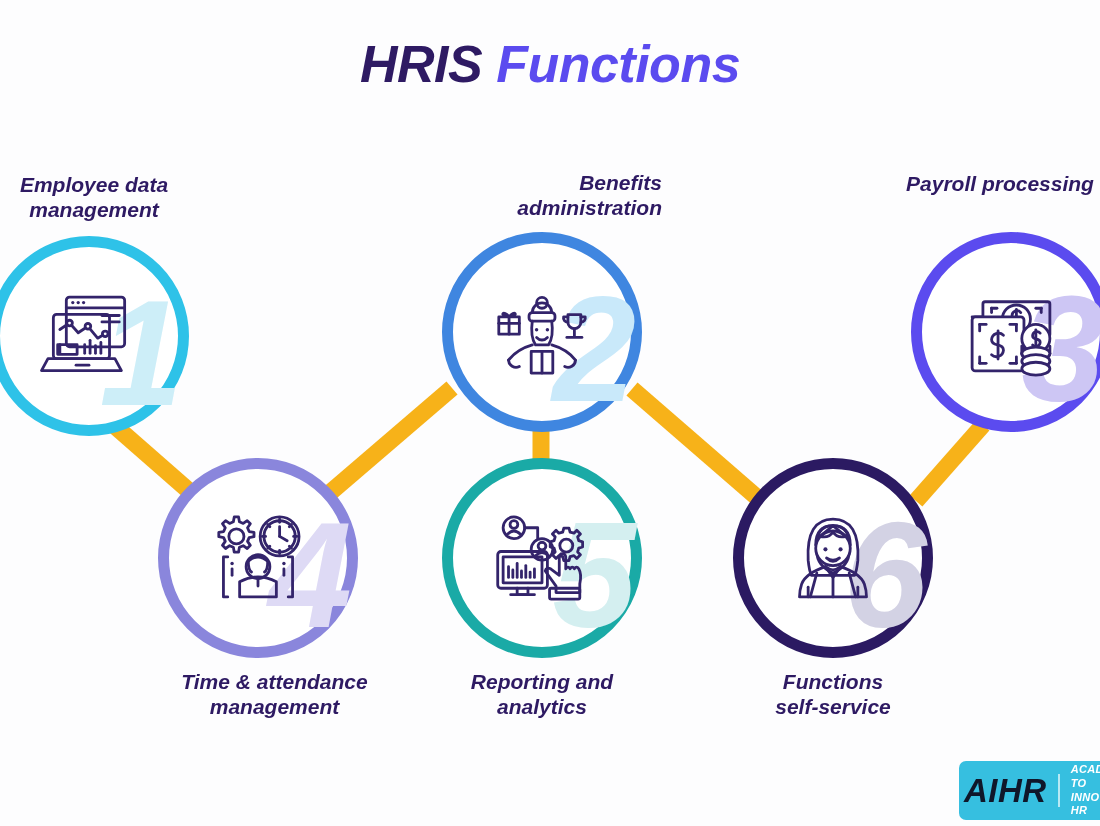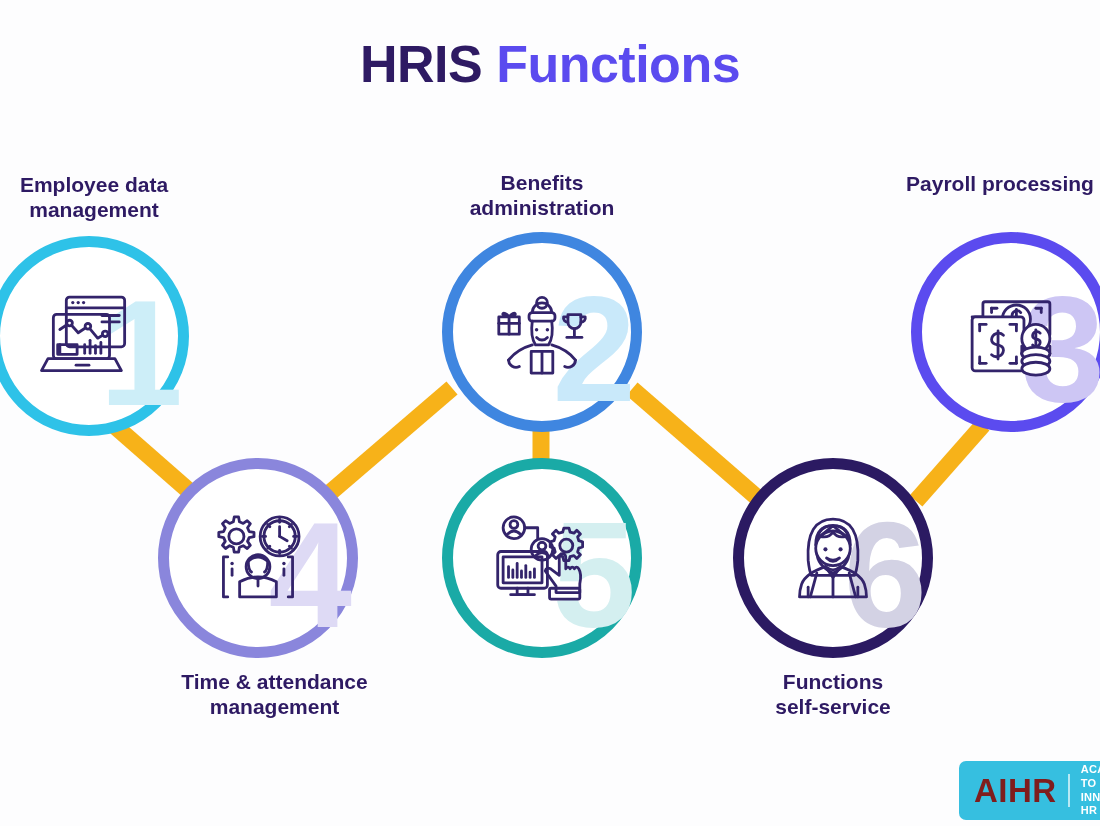--- a/index.html
+++ b/index.html
@@ -3,21 +3,21 @@
 <meta charset="utf-8">
 <style>
   * { margin:0; padding:0; box-sizing:border-box; }
   html, body { width:1100px; height:826px; }
   body {
     background:#fdfdfe;
     font-family:"Liberation Sans", sans-serif;
     overflow:hidden;
     position:relative;
   }
-  #stage { position:absolute; inset:0; }
+  #stage { position:absolute; inset:0;font-style:italic; }
 
   
   .title {
     position:absolute;
     top:34px; left:0; width:1100px;
     text-align:center;
     font-size:52px;
     font-weight:700;
     letter-spacing:-0.5px;
     white-space:nowrap;
@@ -77,25 +77,25 @@
     left:959px; top:761px;
     width:160px; height:59px;
     background:#36bfe0;
     border-radius:7px;
     display:flex;
     align-items:center;
     z-index:5;
     overflow:hidden;
   }
   .logo-mark {
-    color:#7f1d1d;
+    color:#0f172a;
     font-size:33px;
     font-weight:700;
     letter-spacing:0.5px;
-    padding-left:15px;
+    padding-left:5px;
   }
   .logo-div {
     width:2px; height:33px;
     background:rgba(255,255,255,0.65);
     margin:0 11px;
     flex:none;
   }
   .logo-sub {
     color:#ffffff;
     font-size:11px;
@@ -181,21 +181,21 @@
         <path d="M45 55 q5 5 10 0"></path>
         <path d="M41 62 q-14 4 -22 14"></path>
         <path d="M59 62 q14 4 22 14"></path>
         <path d="M19 76 a7 7 0 0 0 10 6"></path>
         <path d="M81 76 a7 7 0 0 1 -10 6"></path>
         <path d="M40 68 h20 v20 h-20 z"></path>
         <line x1="50" y1="68" x2="50" y2="88"></line>
       </svg>
     </div>
   </div>
-  <div class="label" style="left:432px; top:171px; width:220px;">Benefits
+  <div class="label" style="left:442px; top:171px; width:220px;text-align:right;">Benefits
 administration</div>
 
   <div class="node" style="left:911px; top:232px;">
     <div class="ring" style="border-color:#5b4bef;"></div>
     <div class="numeral" style="color:#cdc6f4;">3</div>
     <div class="glyph">
       <svg viewBox="0 0 100 100" fill="none" stroke="#33246b" stroke-width="2.6" stroke-linecap="round" stroke-linejoin="round">
         <rect x="24" y="22" width="62" height="32" rx="2"></rect>
         <polyline points="32,28 32,32"></polyline>
         <polyline points="32,28 37,28"></polyline>
@@ -294,20 +294,22 @@
         <line x1="35" y1="68" x2="35" y2="57"></line>
         <line x1="39" y1="68" x2="39" y2="63"></line>
         <line x1="43" y1="68" x2="43" y2="60"></line>
         <path d="M27 78 v6 h10 v-6"></path>
         <line x1="21" y1="84" x2="43" y2="84"></line>
         <path d="M69 46 q-3 0 -3 4 v16 l-8 -6 q-4 -2 -5 2 l10 14 v6 h22 v-8 q2 -9 -1 -14 q-2 -3 -4 0 q-2 -3 -4 0 q-2 -3 -4 0 v-10 q0 -4 -3 -4 z"></path>
         <rect x="57" y="78" width="28" height="10" rx="1.5"></rect>
       </svg>
     </div>
   </div>
+  <div class="label" style="left:432px; top:670px; width:220px;">Reporting and
+analytics</div>
 
   <div class="node" style="left:733px; top:458px;">
     <div class="ring" style="border-color:#2b1a62;"></div>
     <div class="numeral" style="color:#d3d2e4;">6</div>
     <div class="glyph">
       <svg viewBox="0 0 100 100" fill="none" stroke="#33246b" stroke-width="2.6" stroke-linecap="round" stroke-linejoin="round">
         <path d="M27 52 q-2 -38 23 -38 q25 0 23 38 q-1 10 -3 14 h-40 q-2 -4 -3 -14 z"></path>
         <path d="M35 44 q-2 -24 15 -24 q17 0 15 24 q0 13 -15 20 q-15 -7 -15 -20 z" fill="#fff"></path>
         <circle cx="50" cy="41" r="16" fill="#fff"></circle>
         <path d="M34 38 q0 -18 16 -18 q16 0 16 18"></path>

